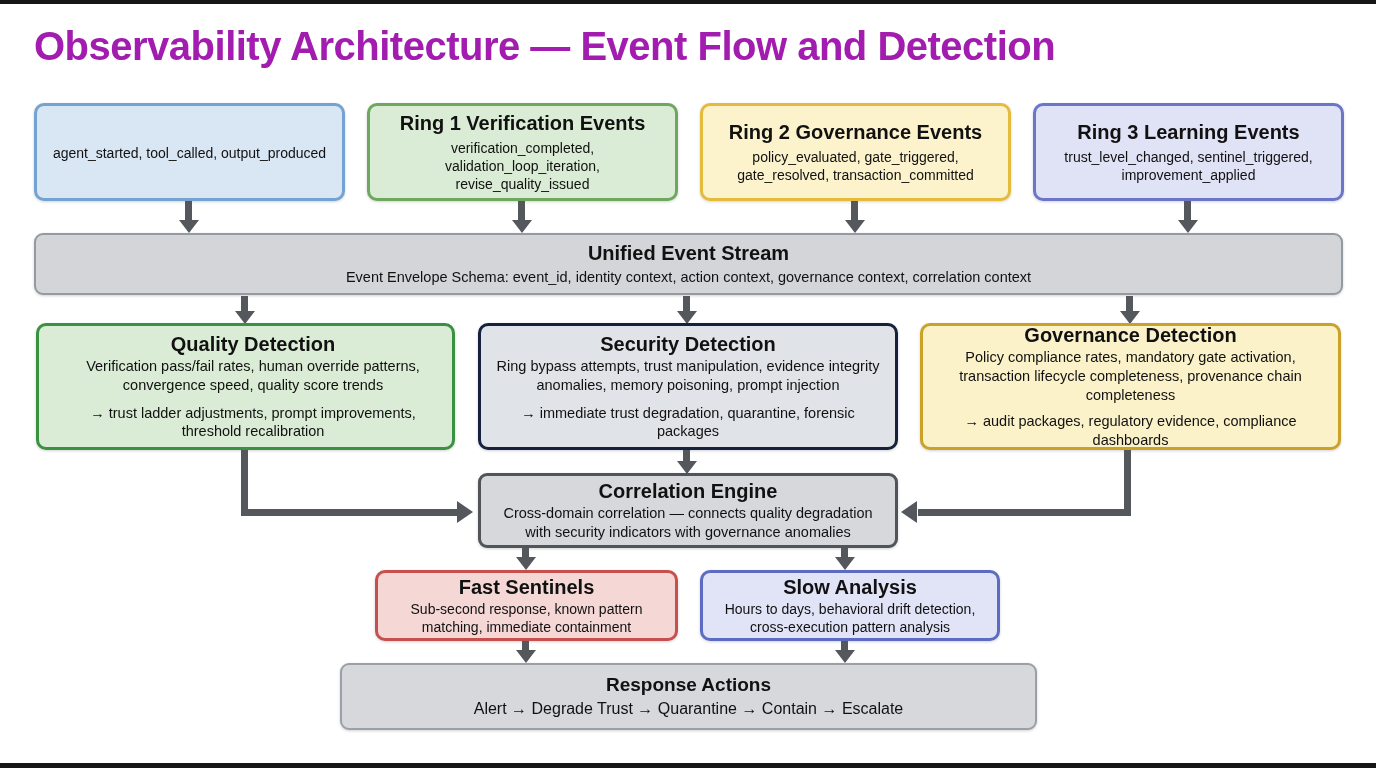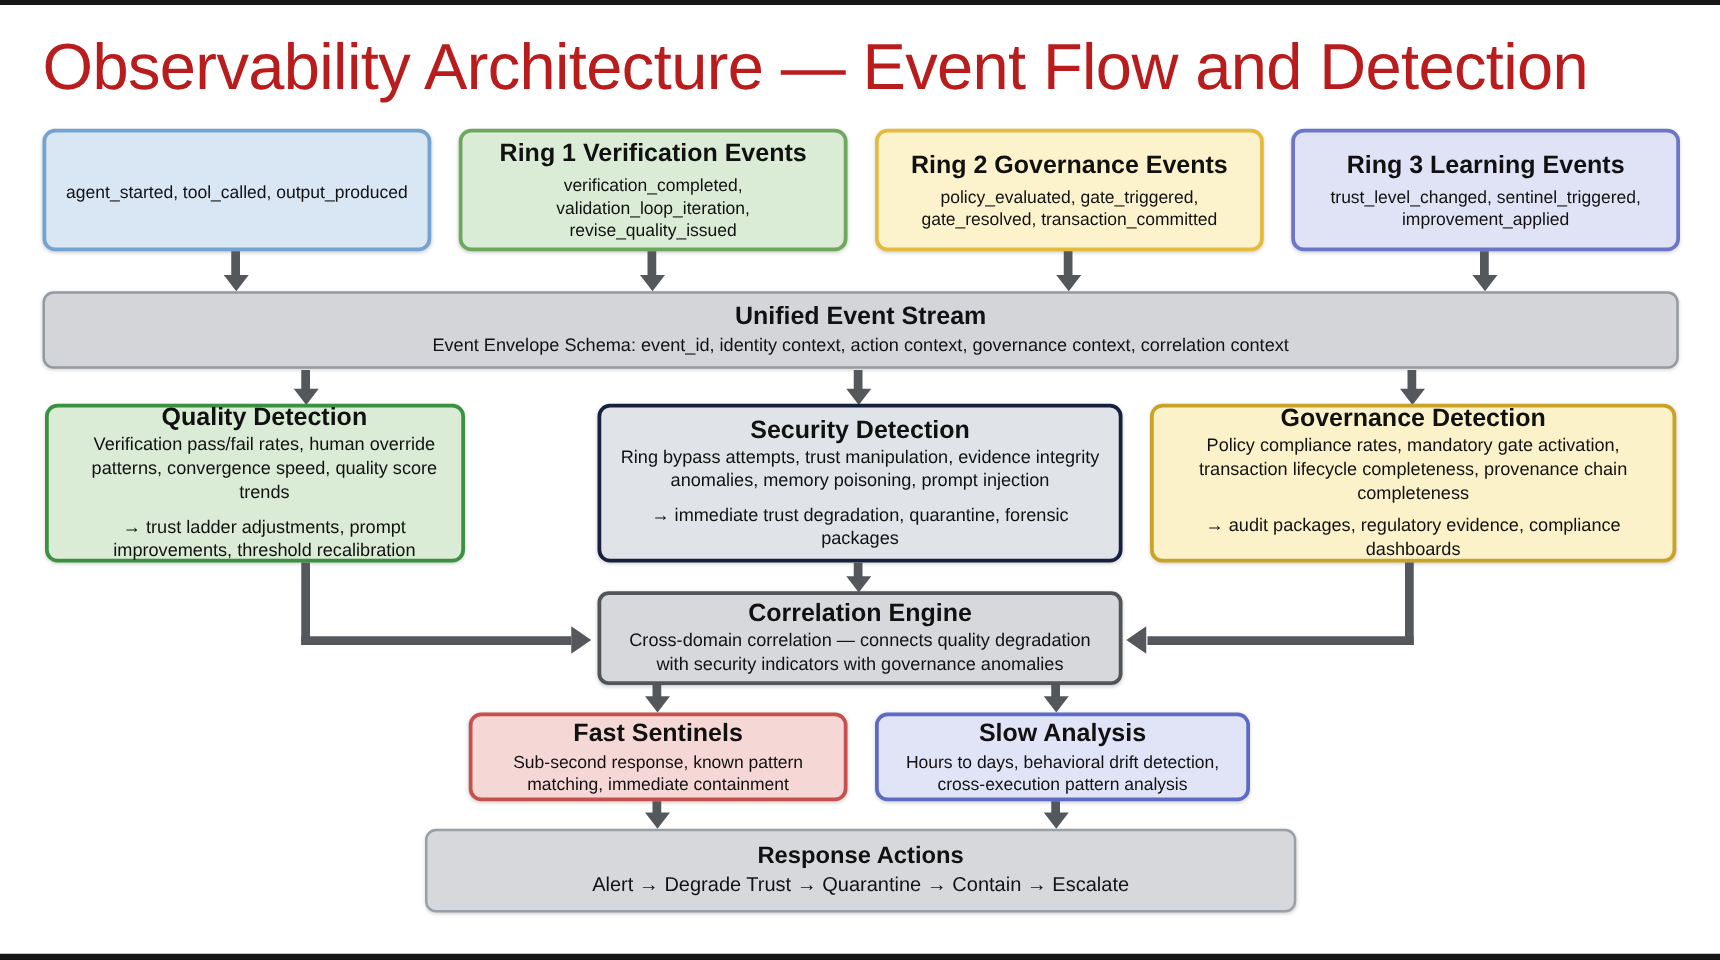--- a/index.html
+++ b/index.html
@@ -7,21 +7,21 @@
   .stage {
     position:relative; width:1376px; height:768px; background:#ffffff;
     font-family:"Liberation Sans", sans-serif; color:#111; overflow:hidden;
   }
   .edge-bar { position:absolute; left:0; width:1376px; background:#161616; }
   .edge-bar.top { top:0; height:4px; }
   .edge-bar.bottom { top:763px; height:5px; }
 
   .title {
     position:absolute; left:34px; top:24px; width:1300px;
-    font-size:52px; font-weight:400; letter-spacing:-0.5px; color:#b91c1c;
+    font-size:40px; font-weight:700; letter-spacing:-0.5px; color:#a21caf;
   }
 
   .box {
     position:absolute; border-radius:10px; text-align:center;
     box-shadow:0 1px 3px rgba(0,0,0,0.18);
     display:flex; flex-direction:column; justify-content:center;
   }
   .box .bt { font-size:20px; font-weight:bold; line-height:1.25; }
   .box .bs { font-size:14px; line-height:1.3; }
   .box .bo { font-size:14px; line-height:1.3; margin-top:9px; }
@@ -35,21 +35,21 @@
   .ring3 { left:1033px;background:#e0e2f6; border-color:#6b76c9; }
 
   .stream {
     left:34px; top:233px; width:1309px; height:62px;
     background:#d3d5d9; border:2.5px solid #949aa1; border-radius:9px; padding:15px 12px;
   }
   .stream .bs { font-size:14.5px; margin-top:2px; }
 
   .det { top:323px; height:127px; border:3px solid; padding:6px 12px; }
   .det .bs, .det .bo { font-size:14.5px; }
-  .quality    { left:36px;  width:336px; background:#daecd5; border-color:#3a9142;padding-left:27px; }
+  .quality    { left:36px;  width:419px; background:#daecd5; border-color:#3a9142;padding-left:27px; }
   .security   { left:478px; width:420px; background:#e0e3e8; border-color:#16213e; }
   .governance { left:920px; width:421px; background:#fcf2ca; border-color:#c9a227; padding:6px 6px; }
   .governance .bo { margin-top:7px; }
 
   .correlation {
     left:478px; top:473px; width:420px; height:75px;
     background:#d6d8dc; border:3px solid #515559; border-radius:9px; padding:17px 10px;
   }
   .correlation .bs { font-size:14.5px; }
 

